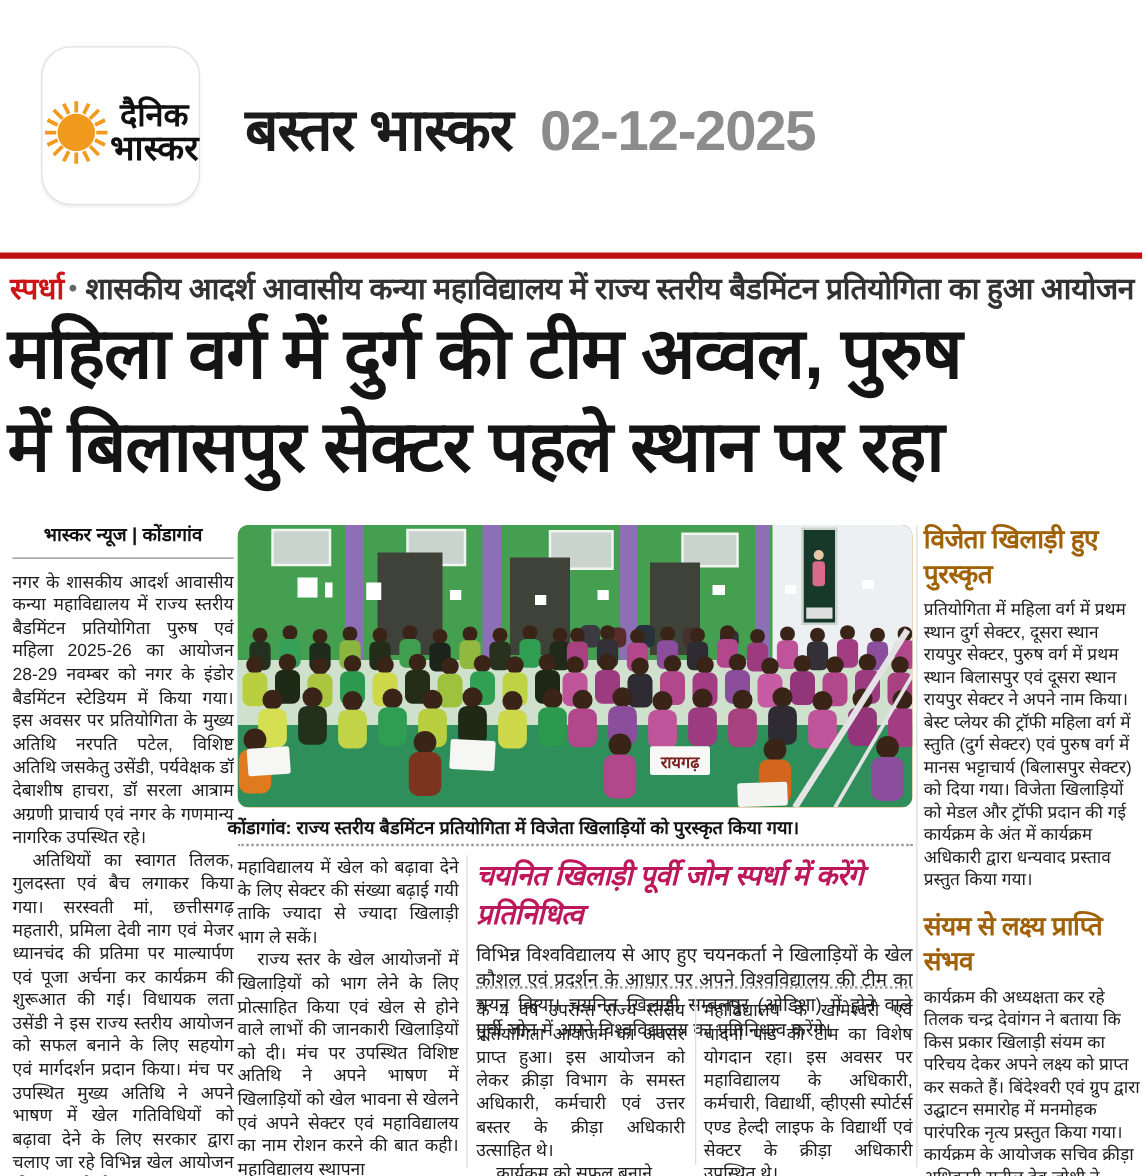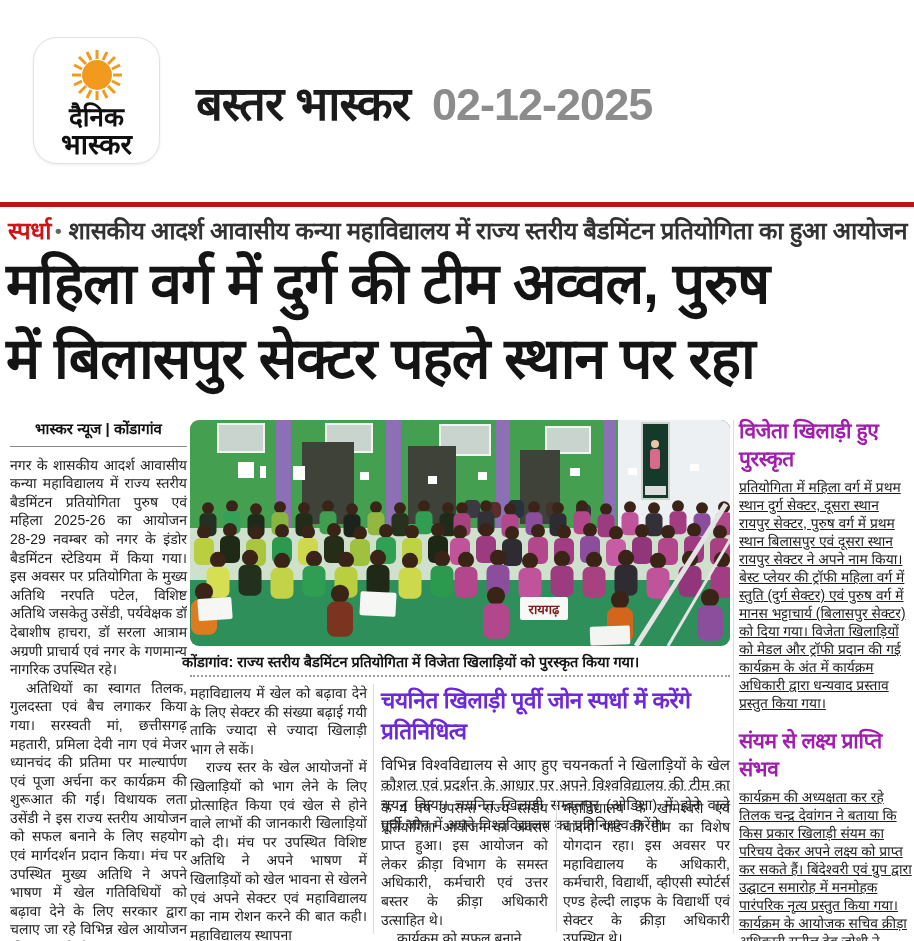--- a/index.html
+++ b/index.html
@@ -7,21 +7,21 @@
   .page {
     position:relative; width:914px; height:941px; overflow:hidden;
     background:#ffffff; font-family:"Liberation Sans","DejaVu Sans",sans-serif;
     color:#212121;
   }
   
   .logo-box {
     position:absolute; left:33px; top:37px; width:127px; height:127px;
     background:#fff; border:1px solid #e2e2e2; border-radius:24px;
     box-shadow:0 1px 3px rgba(0,0,0,.08);
-    display:flex; flex-direction:column; align-items:center; justify-content:flex-start;
+    display:flex; flex-direction:row; align-items:center; justify-content:flex-start;
     padding-top:10px;
   }
   .logo-text { text-align:center; font-weight:bold; color:#101010; line-height:1.02; margin-top:2px; }
   .logo-text .l1 { font-size:26px; display:block; }
   .logo-text .l2 { font-size:28px; display:block; }
   .masthead-row {
     position:absolute; left:196px; top:70px; display:flex; align-items:baseline; gap:22px;
     white-space:nowrap;
   }
   .masthead { font-size:47px; font-weight:bold; color:#1b1b1b; letter-spacing:-1px; }
@@ -50,28 +50,28 @@
            border-radius:9px; overflow:hidden; background:#fdba74; }
   .photo svg { display:block; }
   .caption { position:absolute; left:182px; top:651px; width:540px;
              font-size:14.5px; font-weight:bold; color:#141414; }
   .dotted { position:absolute; border-top:2px dotted #9b9b9b; }
   .dot1 { left:190px; top:675px; width:540px; }
   .dot2 { left:381px; top:789px; width:349px; }
   .col2 { left:190px; top:684px; width:177px; }
   
   .subbox { position:absolute; left:381px; top:684px; width:349px; }
-  .subbox-title { font-size:22.5px; font-weight:bold; color:#6d28d9; letter-spacing:-0.4px; margin-bottom:9px; }
+  .subbox-title { font-size:22.5px; font-weight:bold; color:#be185d; letter-spacing:-0.4px; margin-bottom:9px;font-style:italic; }
   .subbox-body { font-size:15px; line-height:20px; text-align:justify; color:#1d1d1d; }
   .col3 { left:381px; top:799px; width:167px; }
   .col4 { left:563px; top:799px; width:167px; }
   
   .rightcol { position:absolute; left:739px; top:416px; width:173px; }
-  .sec-title { font-size:21px; font-weight:bold; color:#a21caf; letter-spacing:-0.4px; margin-bottom:7px; }
-  .sec-body { font-size:13.8px; line-height:18px; color:#1d1d1d; text-align:left;text-decoration:underline; }
+  .sec-title { font-size:21px; font-weight:bold; color:#a16207; letter-spacing:-0.4px; margin-bottom:7px; }
+  .sec-body { font-size:13.8px; line-height:18px; color:#1d1d1d; text-align:left; }
   .sec2 { margin-top:13px; }
   .vrule { position:absolute; width:1px; background:#dcdcdc; }
   .vr1 { left:373px; top:684px; height:250px; }
   .vr2 { left:556px; top:799px; height:133px; }
   .vr3 { left:733px; top:420px; height:514px; }
 </style>
 </head>
 <body>
 
 <div class="page">

